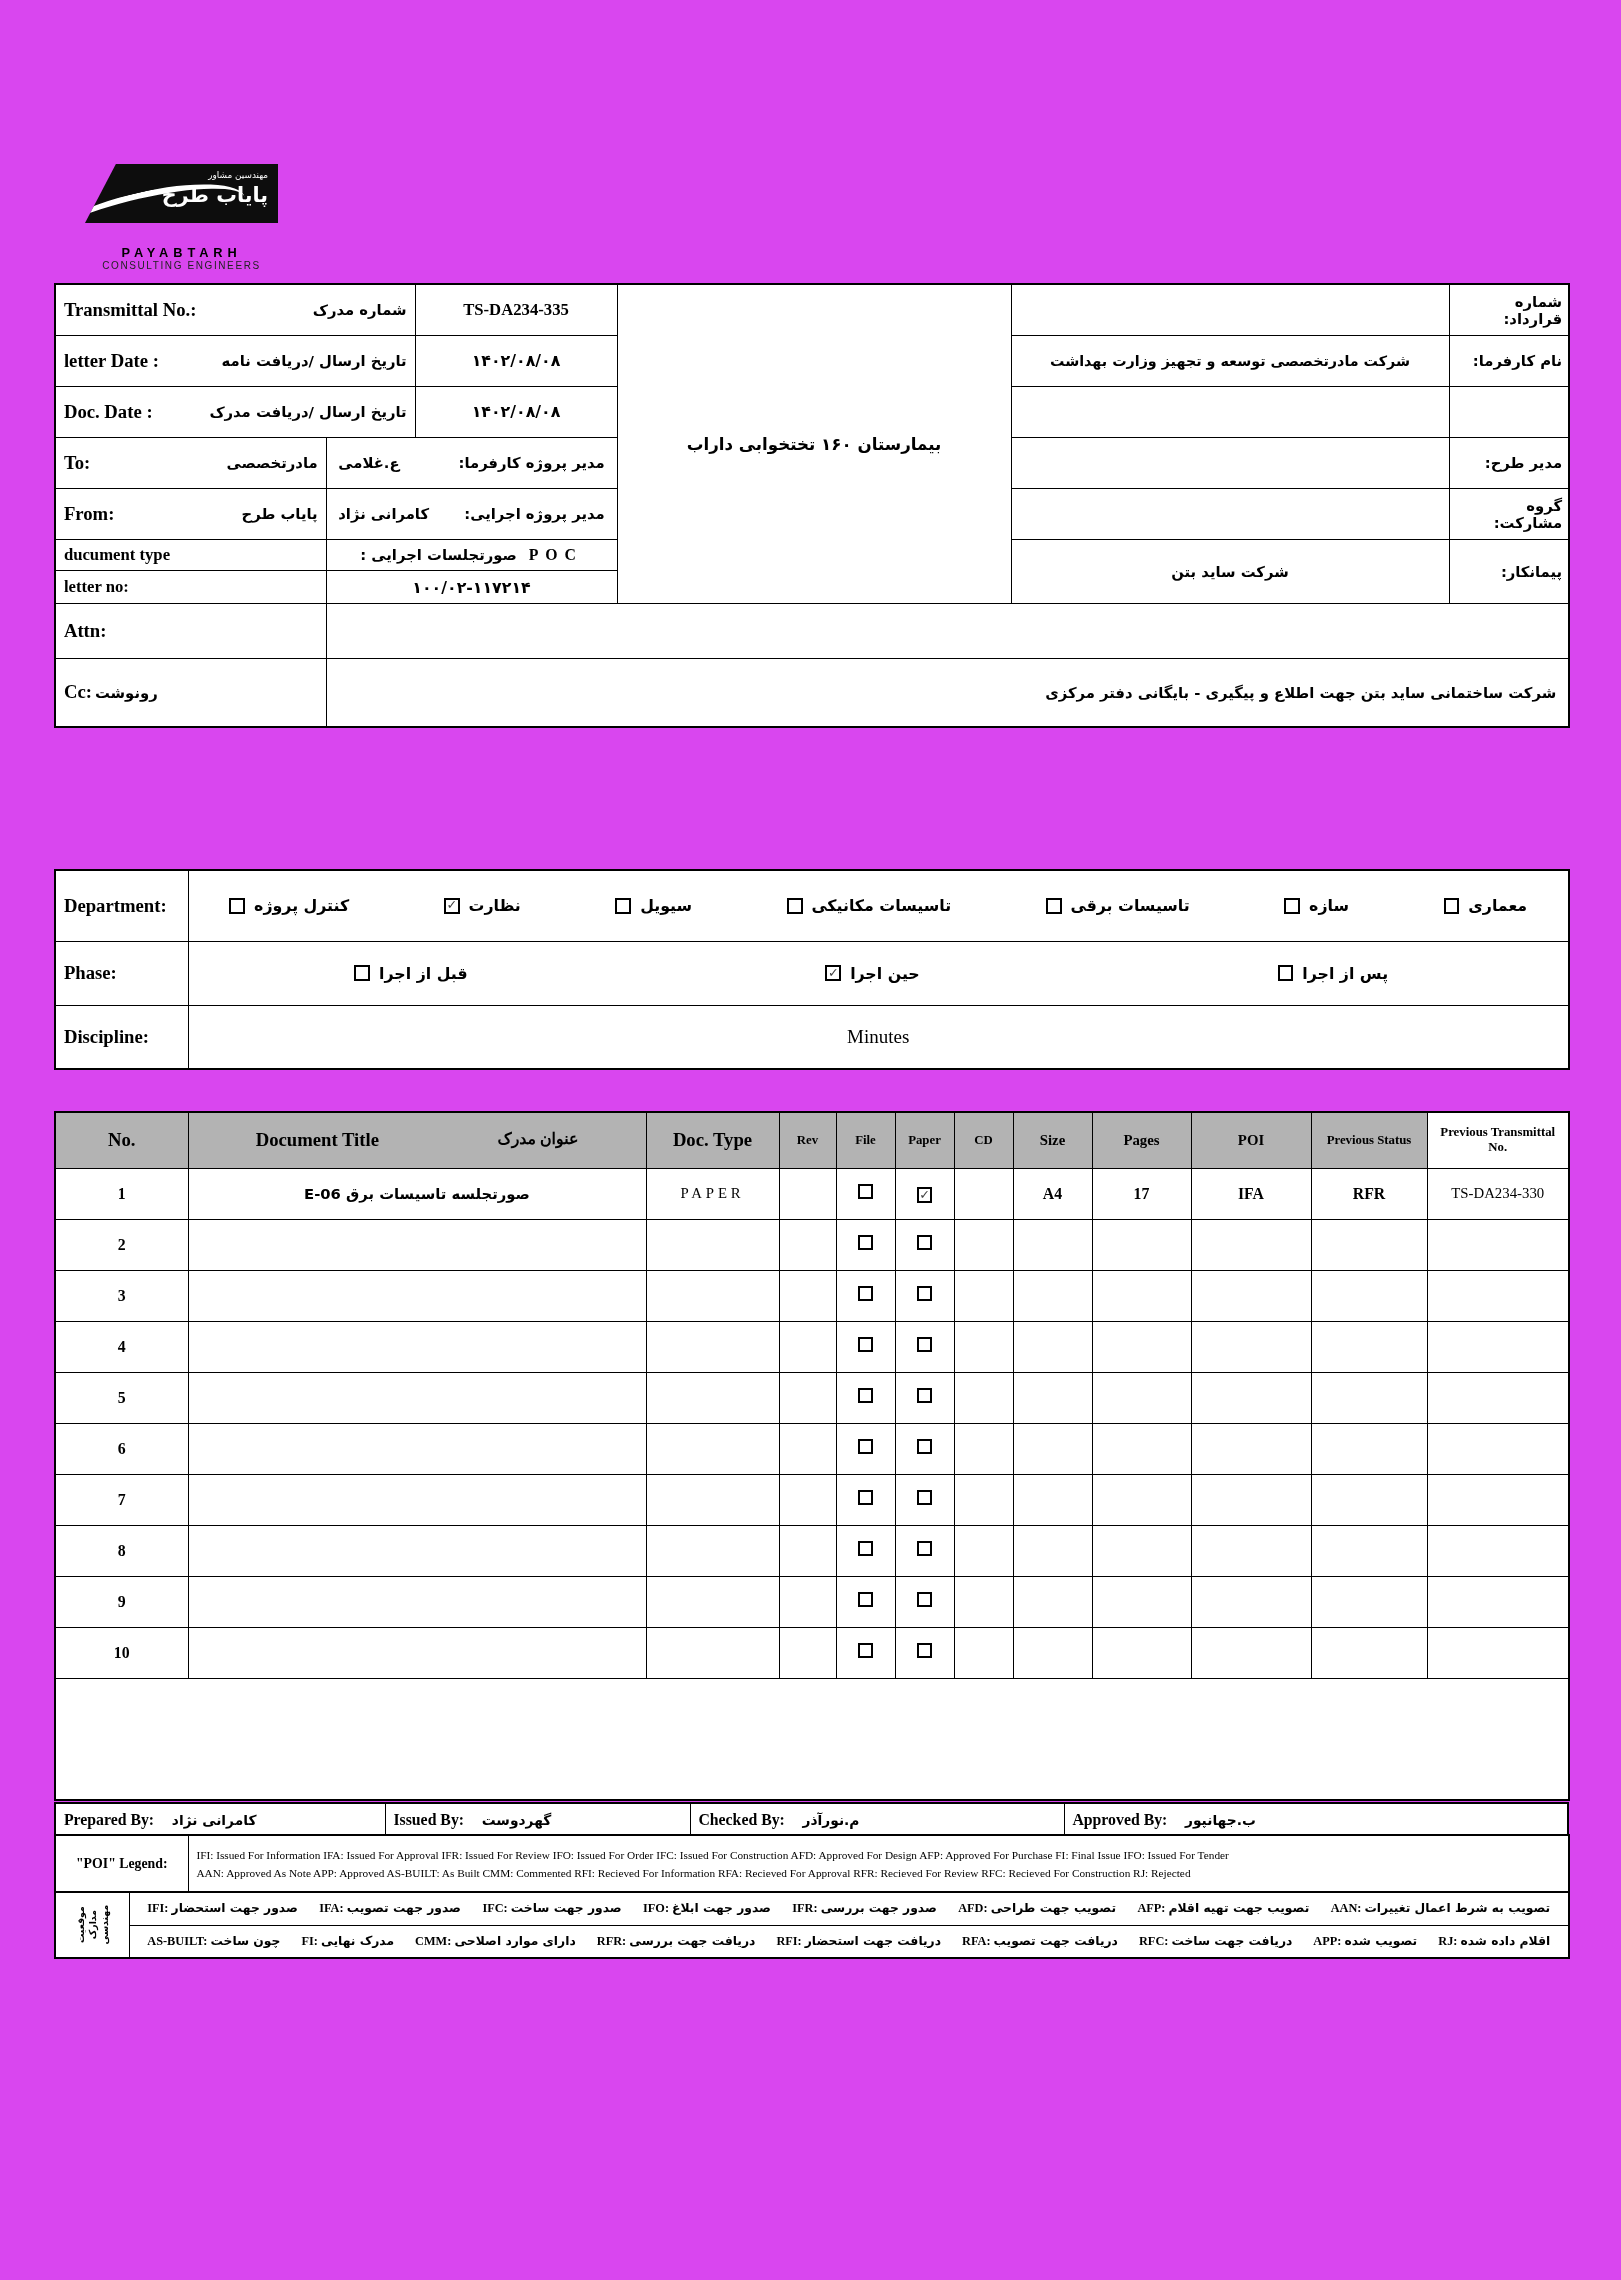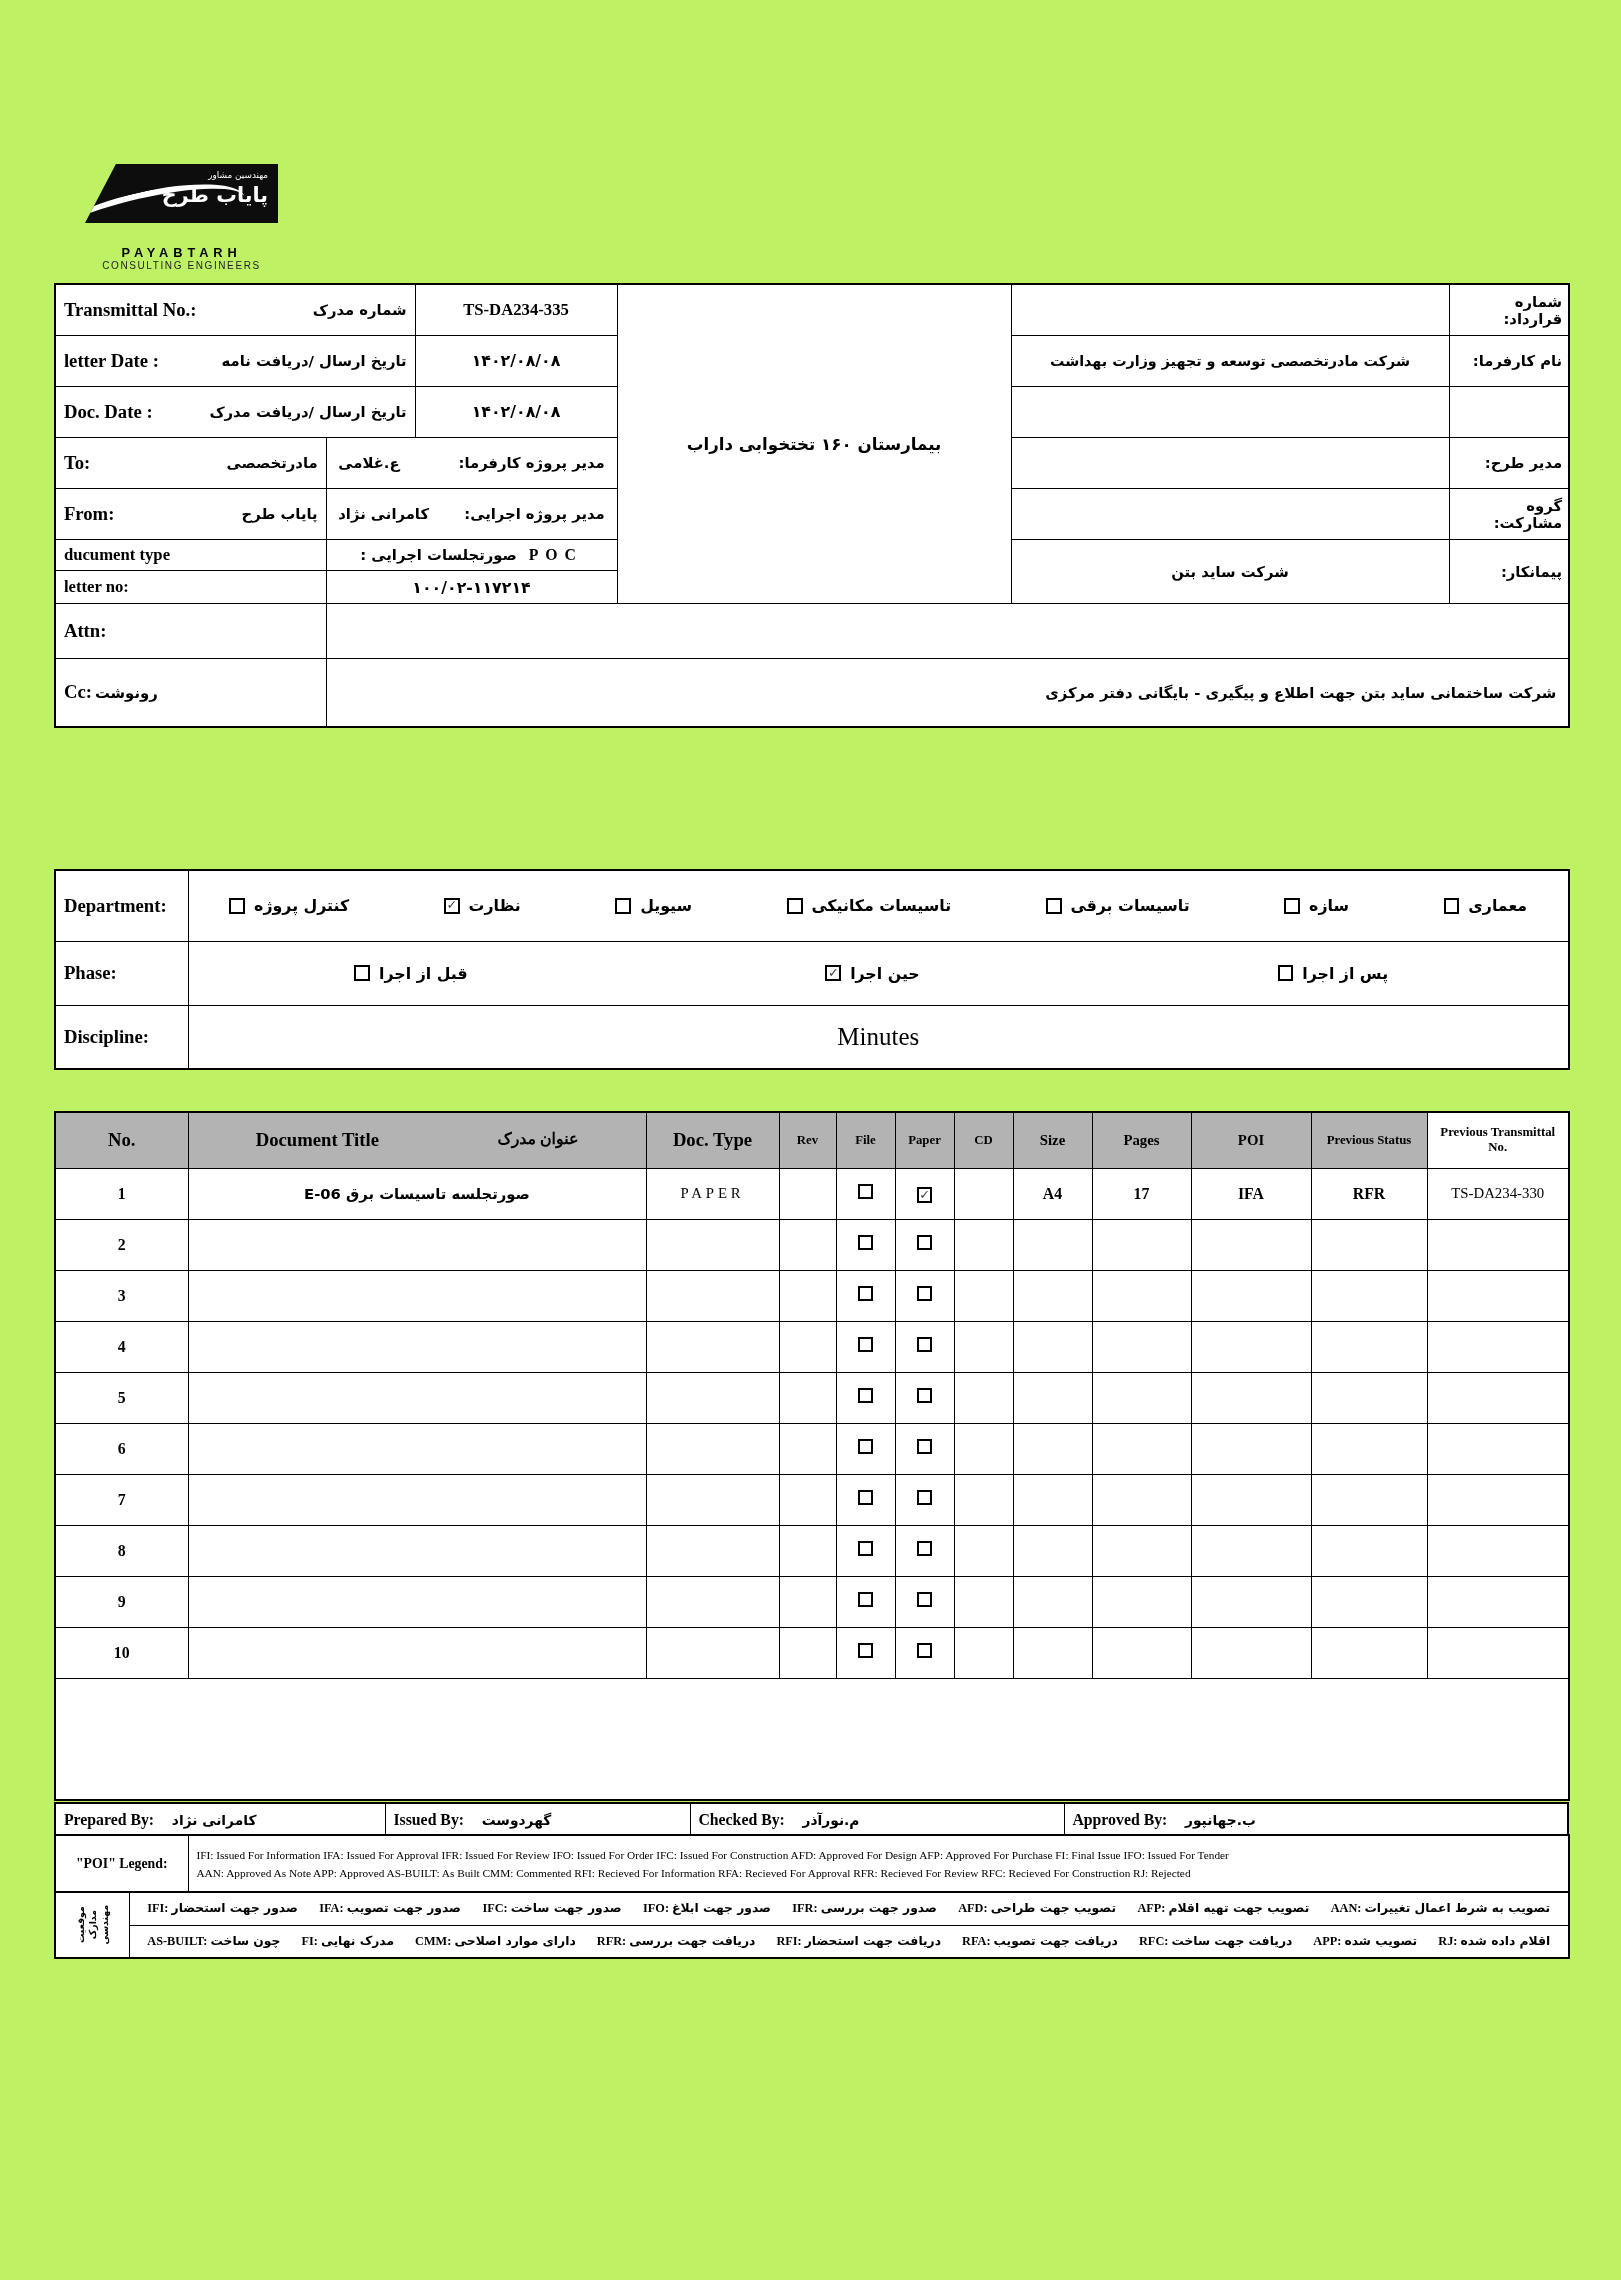--- a/index.html
+++ b/index.html
@@ -1,17 +1,17 @@
 <!DOCTYPE html>
 <html lang="fa"><head>
 <meta charset="utf-8">
 <style>
   *{margin:0;padding:0;box-sizing:border-box;}
   body{background:#ffffff;}
-  .page{position:relative;width:1621px;height:2280px;background:#bef264;color:#000;
+  .page{position:relative;width:1621px;height:2280px;background:#d946ef;color:#000;
         font-family:"DejaVu Sans",sans-serif;overflow:hidden;}
   .serif{font-family:"Liberation Serif",serif;}
   table{border-collapse:collapse;table-layout:fixed;position:absolute;background:#fff;border:2.4px solid #000;}
   td{border:1.6px solid #000;vertical-align:middle;padding:0 7.9px;}
   .ctr{text-align:center;}
   .fa{font-family:"DejaVu Sans",sans-serif;}
   .fab{font-weight:700;}
   .en{font-family:"Liberation Serif",serif;font-weight:700;font-size:18.7px;white-space:nowrap;}
   .en.sm{font-size:16.7px;}
   .lblrow{display:flex;justify-content:space-between;align-items:center;gap:8px;}
@@ -29,21 +29,21 @@
   .letterno{font-size:15.8px;font-weight:700;direction:ltr;text-align:center;}
   .ccrow{display:flex;align-items:center;gap:3px;}
   .ccrow .fa{font-size:14.8px;font-weight:700;}
   .ccval{direction:rtl;font-size:14.8px;font-weight:700;padding:0 11.8px;}
   
   .optrow{display:flex;direction:rtl;justify-content:space-between;align-items:center;height:100%;}
   .opt{display:inline-flex;direction:rtl;align-items:center;gap:8.9px;}
   .olab{font-size:15.8px;font-weight:700;white-space:nowrap;}
   .cb{width:15.8px;height:15.8px;border:2px solid #000;display:inline-flex;align-items:center;justify-content:center;
       font-size:12.8px;line-height:1;color:#444;background:#fff;flex:0 0 auto;}
-  .disc{font-family:"Liberation Serif",serif;font-size:25px;}
+  .disc{font-family:"Liberation Serif",serif;font-size:19px;}
   
   .hd{background:#b3b3b3;font-family:"Liberation Serif",serif;font-weight:700;text-align:center;}
   .hd.big{font-size:18.7px;}
   .hd.small{font-size:12.8px;}
   .hd.mid{font-size:14.8px;}
   .hd.white{background:#fff;font-size:12.8px;}
   .titlehd{display:flex;justify-content:space-around;align-items:flex-start;}
   .titlehd .t-en{font-size:18.7px;}
   .titlehd .t-fa{font-size:15.8px;direction:rtl;}
   td.num{font-family:"Liberation Serif",serif;font-weight:700;font-size:15.8px;}

